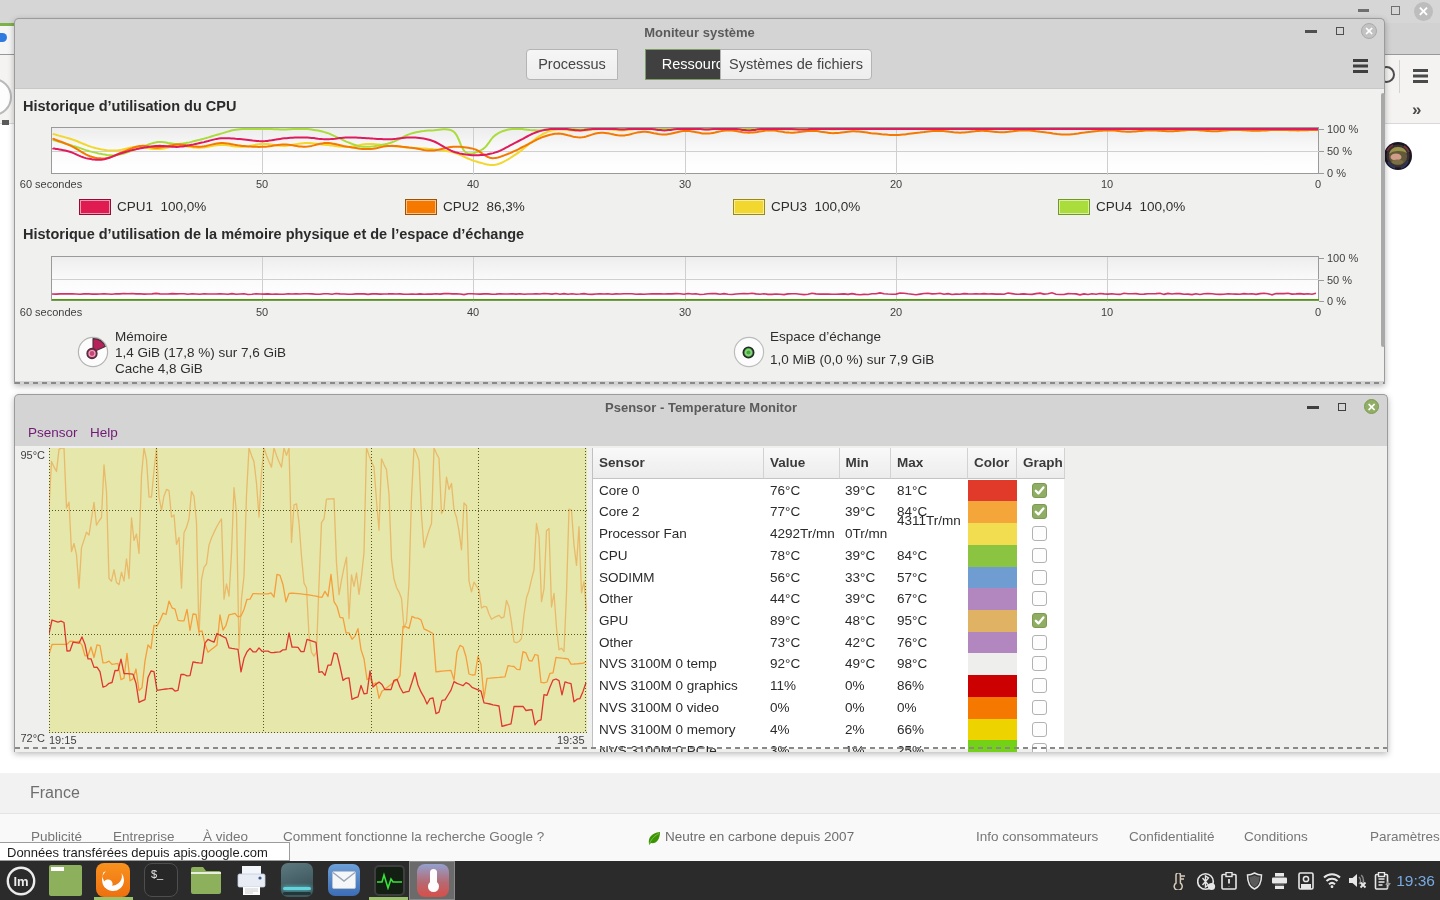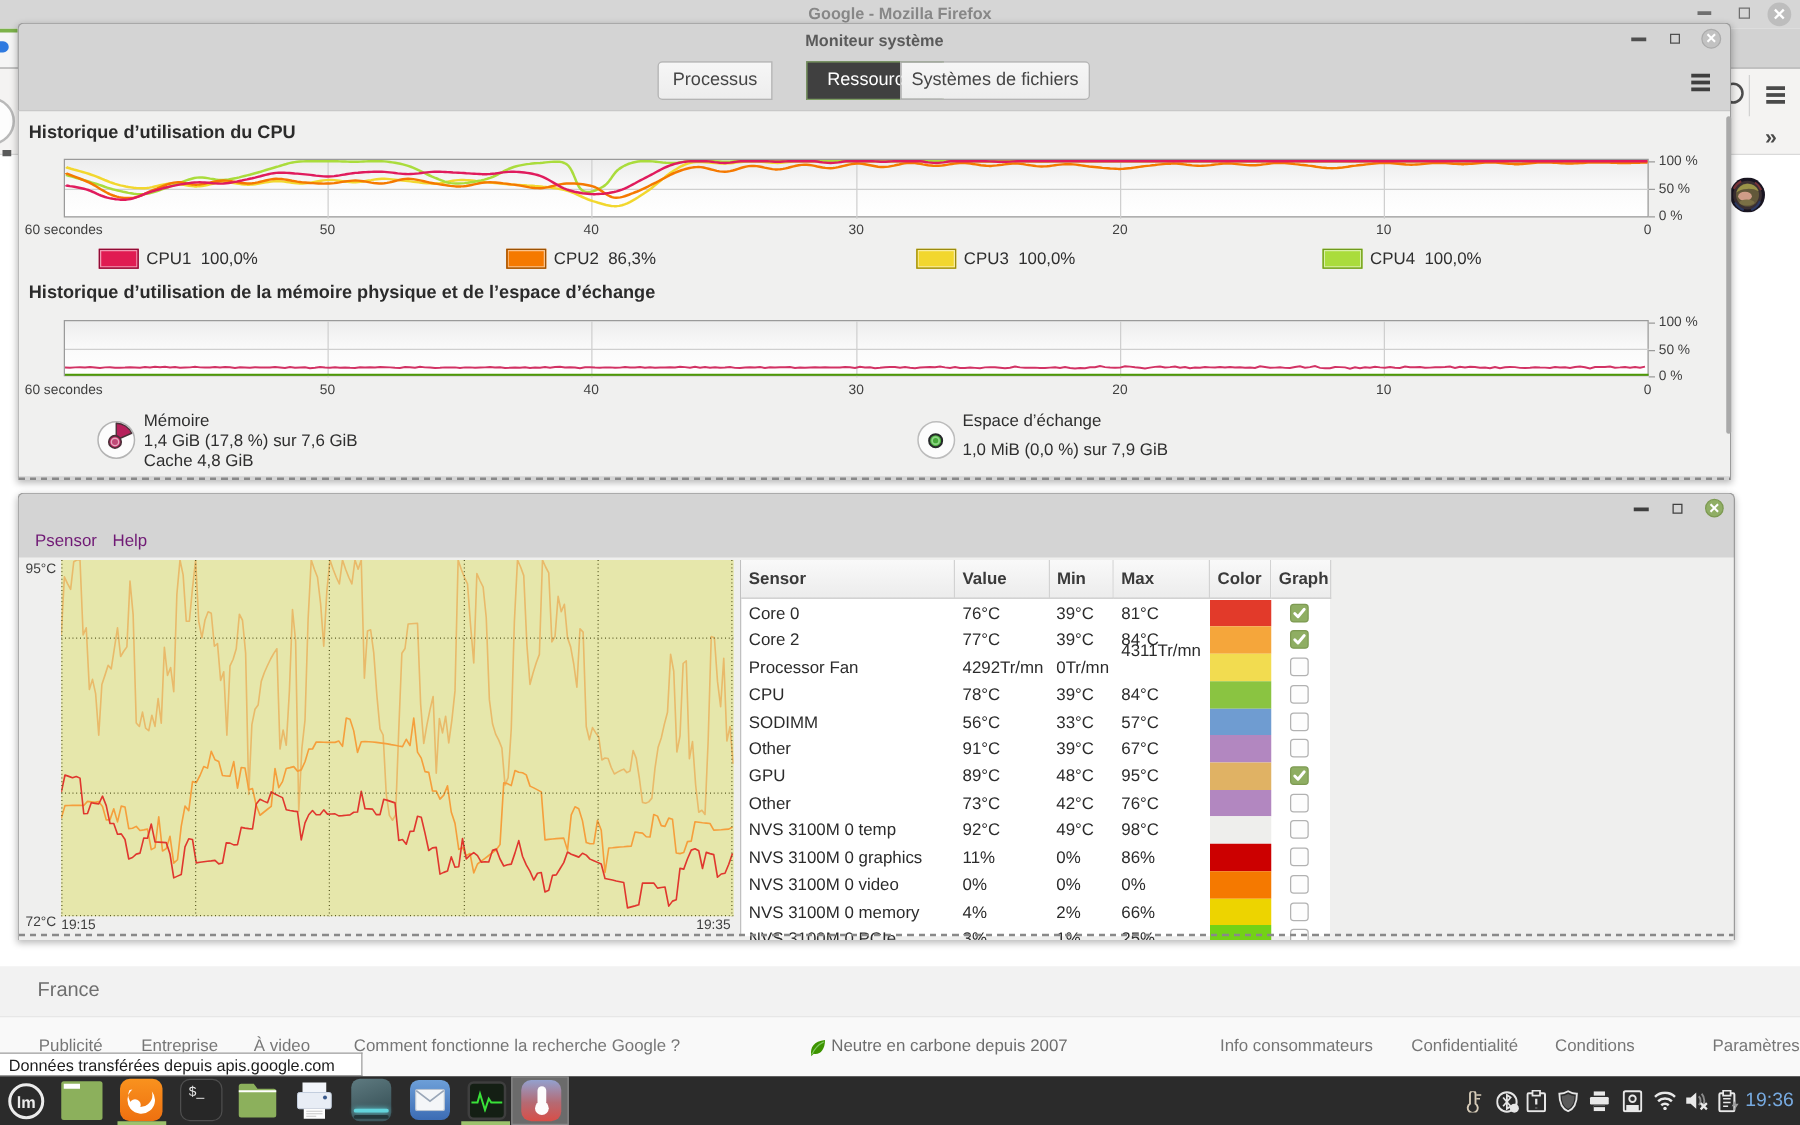--- a/index.html
+++ b/index.html
@@ -53,21 +53,20 @@
 .cb.ck{background:#8fae63;border:1px solid #7d9a52;color:#fff;font-size:12px;font-weight:bold;text-align:center;line-height:14px;}
 
 #taskbar{left:0;top:861px;width:1440px;height:39px;background:#2b2b2b;}
 .tbi{position:absolute;top:2px;}
 #clock{position:absolute;right:5px;top:11px;font-size:15.5px;color:#77aae0;}
 </style></head>
 <body>
 <div id="stage">
 
 <div class="abs" id="ff-titlebar"></div>
-<div class="abs" id="ff-title">Google - Mozilla Firefox</div>
 <div class="abs ffbtn" style="left:1358px;top:9px;width:11px;height:3px;background:#6f6f6f;"></div>
 <div class="abs" style="left:1391px;top:6px;width:9px;height:9px;border:1.5px solid #6f6f6f;"></div>
 <div class="abs circbtn" style="left:1414px;top:2px;width:19px;height:19px;background:#bdbdbd;font-size:13px;line-height:19px;font-weight:bold;">✕</div>
 <div class="abs" id="ff-tabbar"></div>
 <div class="abs" id="ff-tab-active"></div>
 <div class="abs" style="left:0;top:33px;width:7px;height:9px;border-radius:0 5px 5px 0;background:#2f7ae0;"></div>
 <div class="abs" id="ff-navline"></div>
 <div class="abs" id="ff-toolbar"></div>
 <div class="abs" style="left:-26px;top:78px;width:38px;height:38px;border-radius:50%;border:2px solid #b9b9b9;background:#fdfdfd;"></div>
 <div class="abs" style="left:2px;top:120px;width:7px;height:6px;background:#5a5a5a;"></div>
@@ -190,20 +189,21 @@
 <circle cx="16" cy="16" r="14.6" fill="#fcfcfc" stroke="#bcbcbc" stroke-width="1.2"></circle>
 <circle cx="15.5" cy="16.5" r="5.2" fill="#4cae3f" stroke="#26292a" stroke-width="1.6"></circle>
 <circle cx="15.5" cy="16.5" r="2.8" fill="#47a83b" stroke="#8fd687" stroke-width="1.4"></circle>
 </svg>
 <div class="leglab" style="left:755px;top:240px;line-height:16px;">Espace d’échange<br><span style="display:inline-block;margin-top:7px;">1,0 MiB (0,0&nbsp;%) sur 7,9 GiB</span></div>
 </div>
 <div class="abs" style="left:1366px;top:74px;width:3.5px;height:254px;border-radius:2px;background:#a9a9a9;"></div>
 <div class="abs" style="left:0;top:363px;width:1369px;height:2px;background:repeating-linear-gradient(90deg,#898989 0 5px,rgba(255,255,255,0) 5px 9px);"></div>
 </div>
 <div class="win" id="psensor" style="left:14px;top:394px;width:1374px;height:358px;border-bottom:none;overflow:hidden;border-radius:5px 5px 0 0;">
+<div class="wtitle" style="top:5px;">Psensor - Temperature Monitor</div>
 <div class="abs" style="left:1292px;top:11px;width:12px;height:3px;background:#3f3f3f;"></div>
 <div class="abs" style="left:1323px;top:8px;width:8px;height:8px;border:1.5px solid #3f3f3f;"></div>
 <div class="abs wclose" style="left:1349px;top:4px;width:15px;height:15px;background:#90ae65;border:1px solid #7d9a52;color:#fff;font-size:11px;line-height:14px;font-weight:bold;">✕</div>
 <div class="abs" id="ps-menubar" style="left:0;top:26px;width:1372px;height:26px;">
         <span style="left:13px;top:4px;">Psensor</span>
         <span style="left:75px;top:4px;">Help</span>
       </div>
 <div class="abs" id="ps-content">
 <div class="axlab" style="left:0px;top:3px;width:30px;text-align:right;">95°C</div>
 <div class="axlab" style="left:0px;top:286px;width:30px;text-align:right;">72°C</div>
@@ -276,21 +276,21 @@
 <div class="td" style="left:304px;top:99.8px;">84°C</div>
 <div class="ccell" style="top:96.8px;height:21.73px;background:#8ac441;"></div>
 <div class="cb un" style="top:99.8px;"></div>
 <div class="td" style="left:6px;top:121.5px;">SODIMM</div>
 <div class="td" style="left:177px;top:121.5px;">56°C</div>
 <div class="td" style="left:252px;top:121.5px;">33°C</div>
 <div class="td" style="left:304px;top:121.5px;">57°C</div>
 <div class="ccell" style="top:118.5px;height:21.73px;background:#6f9cd1;"></div>
 <div class="cb un" style="top:121.5px;"></div>
 <div class="td" style="left:6px;top:143.2px;">Other</div>
-<div class="td" style="left:177px;top:143.2px;">91°C</div>
+<div class="td" style="left:177px;top:143.2px;">44°C</div>
 <div class="td" style="left:252px;top:143.2px;">39°C</div>
 <div class="td" style="left:304px;top:143.2px;">67°C</div>
 <div class="ccell" style="top:140.2px;height:21.73px;background:#b287c0;"></div>
 <div class="cb un" style="top:143.2px;"></div>
 <div class="td" style="left:6px;top:165.0px;">GPU</div>
 <div class="td" style="left:177px;top:165.0px;">89°C</div>
 <div class="td" style="left:252px;top:165.0px;">48°C</div>
 <div class="td" style="left:304px;top:165.0px;">95°C</div>
 <div class="ccell" style="top:162.0px;height:21.73px;background:#e0b264;"></div>
 <div class="cb ck" style="top:165.0px;">

